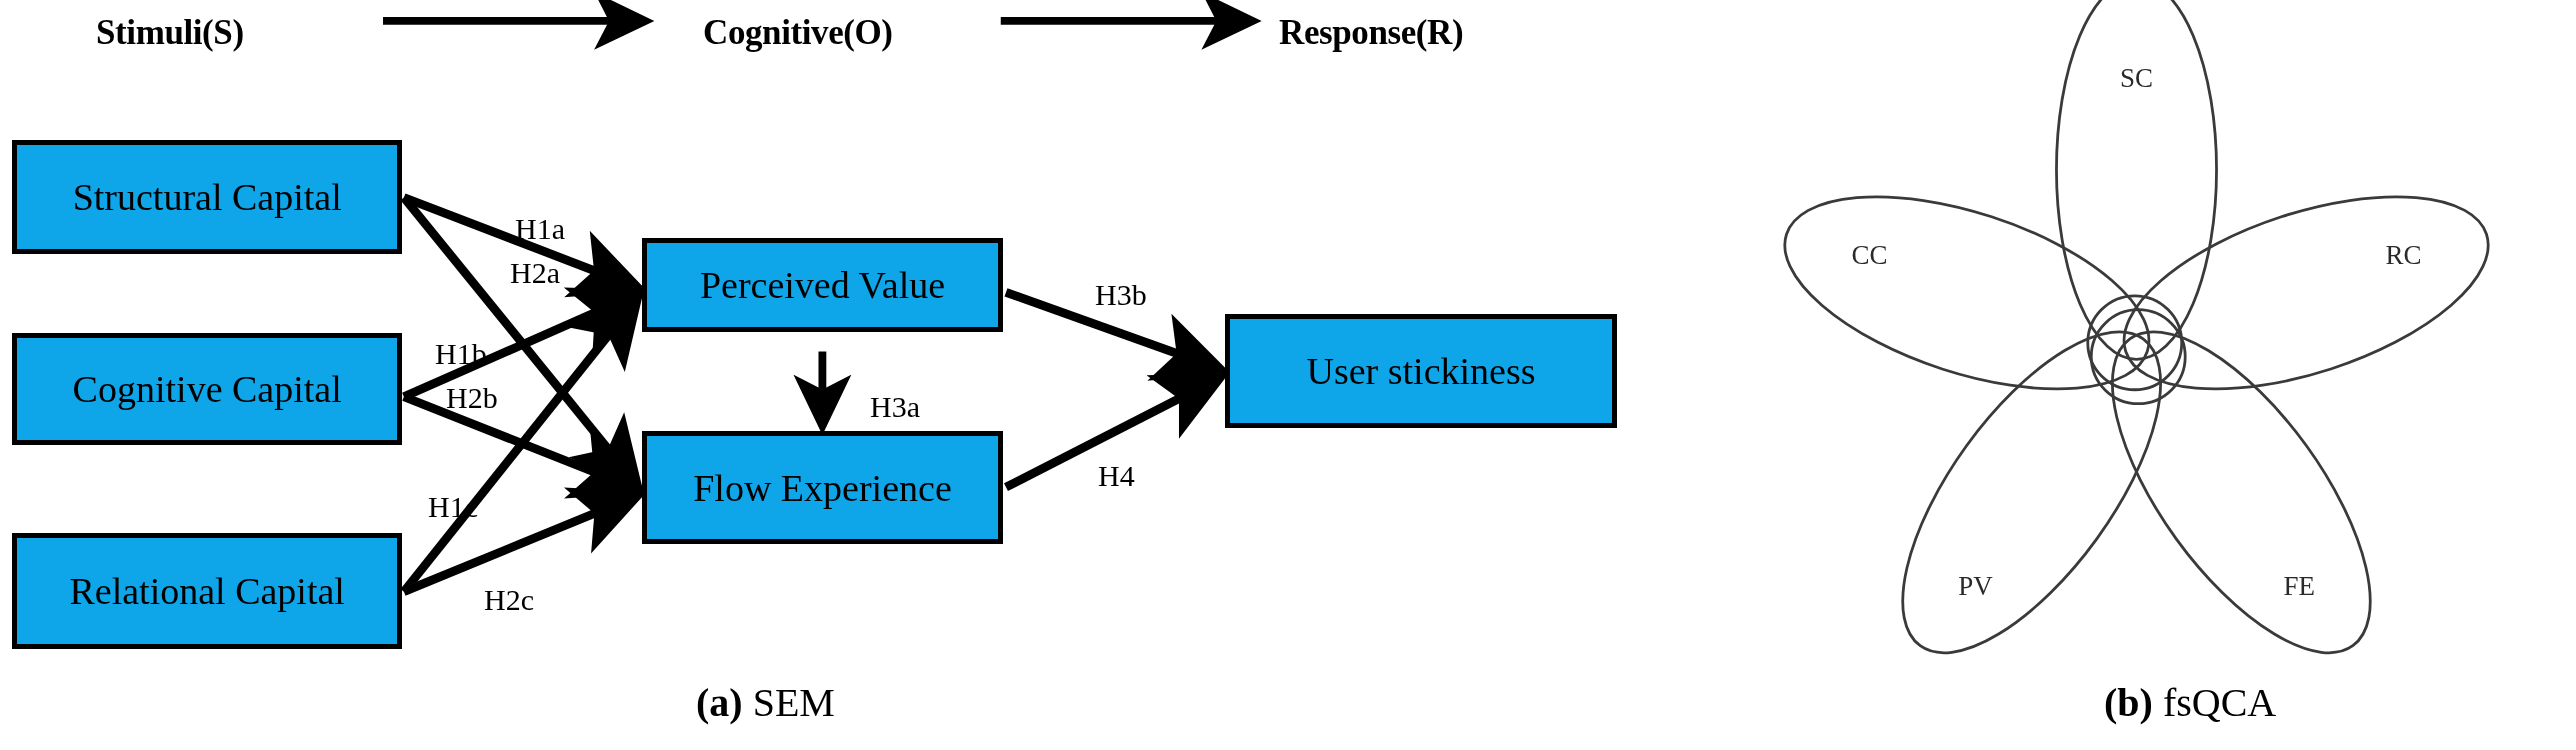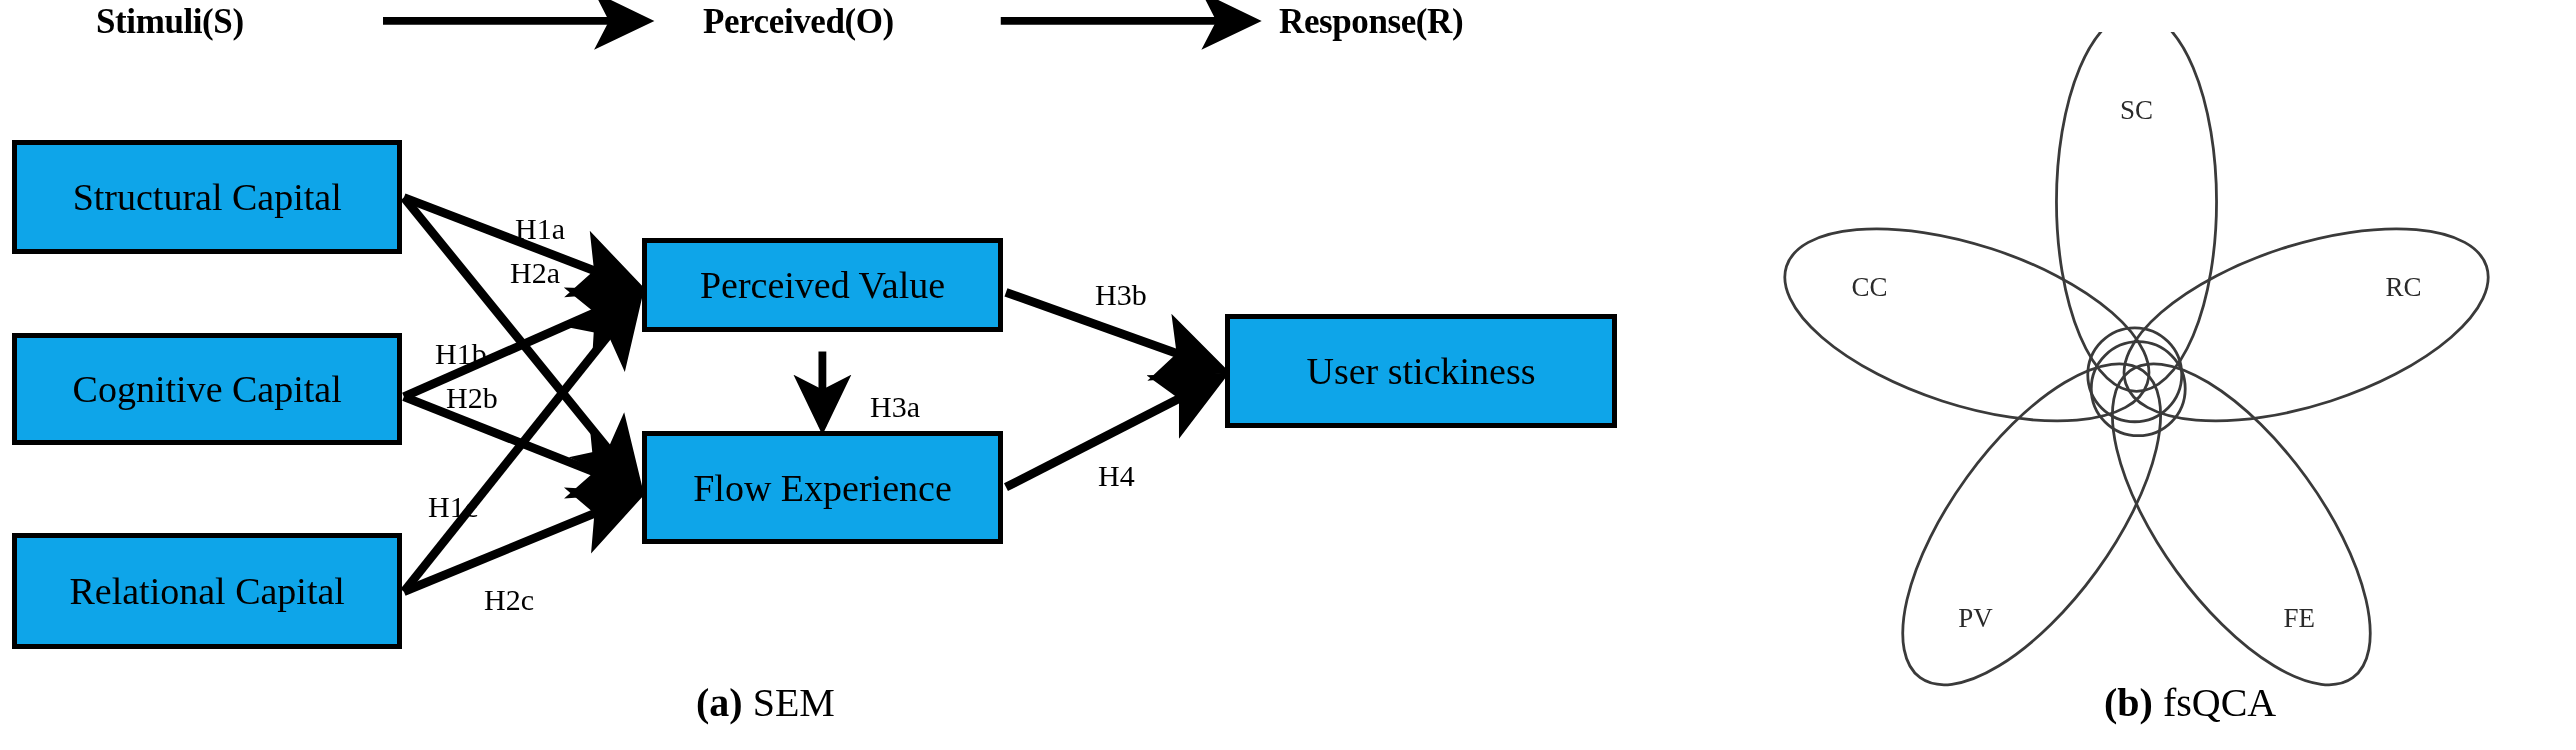--- a/index.html
+++ b/index.html
@@ -28,20 +28,21 @@
     height: 750px;
   }
 
   .smo-label {
     position: absolute;
     font-weight: bold;
     font-size: 35px;
     line-height: 1;
     white-space: nowrap;
     letter-spacing: -0.4px;
+    margin-top: 11px;
   }
   #smo-s { left: 96px; top: 3.5px; }
   #smo-o { left: 703px; top: 3.5px; }
   #smo-r { left: 1279px; top: 3.5px; }
 
   .sem-box {
     position: absolute;
     border: 5.2px solid #000000;
     background: #0ea5e9;
     box-sizing: border-box;
@@ -95,21 +96,20 @@
   #caption-a { left: 696px;  top: 683px; }
   #caption-b { left: 2104px; top: 683px; }
 
   
   .qca-panel {
     position: absolute;
     left: 1697px;
     top: 0;
     width: 879px;
     height: 709px;
-    margin-top: 32px;
   }
   svg.flower {
     position: absolute;
     left: 0;
     top: 0;
     width: 879px;
     height: 696px;
   }
   .flower-stroke {
     fill: none;
@@ -123,21 +123,21 @@
   }
 </style>
 </head>
 <body>
 
 <div id="figure">
 
   <div class="sem-panel">
 
     <div class="smo-label" id="smo-s">Stimuli(S)</div>
-    <div class="smo-label" id="smo-o">Perceived(O)</div>
+    <div class="smo-label" id="smo-o">Cognitive(O)</div>
     <div class="smo-label" id="smo-r">Response(R)</div>
 
     <svg class="links" viewBox="0 0 1950 862">
       <defs>
         <marker id="ah" markerWidth="9" markerHeight="9" refX="7.4" refY="4.5" orient="auto" markerUnits="strokeWidth">
           <path d="M0,0.4 L8.6,4.5 L0,8.6 L2.1,4.5 Z" fill="#000000"></path>
         </marker>
         <marker id="ahh" markerWidth="8" markerHeight="8" refX="6.6" refY="4" orient="auto" markerUnits="strokeWidth">
           <path d="M0,0.3 L7.7,4 L0,7.7 L1.9,4 Z" fill="#000000"></path>
         </marker>

